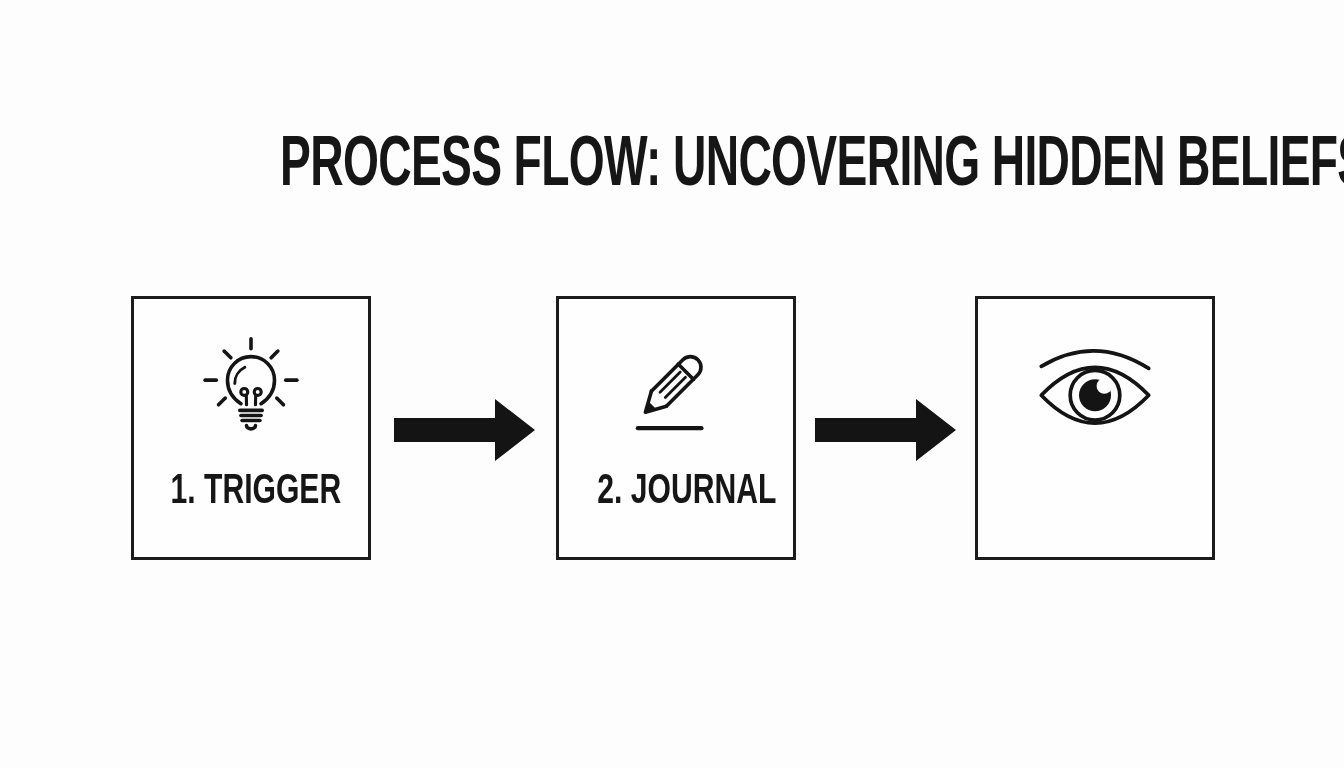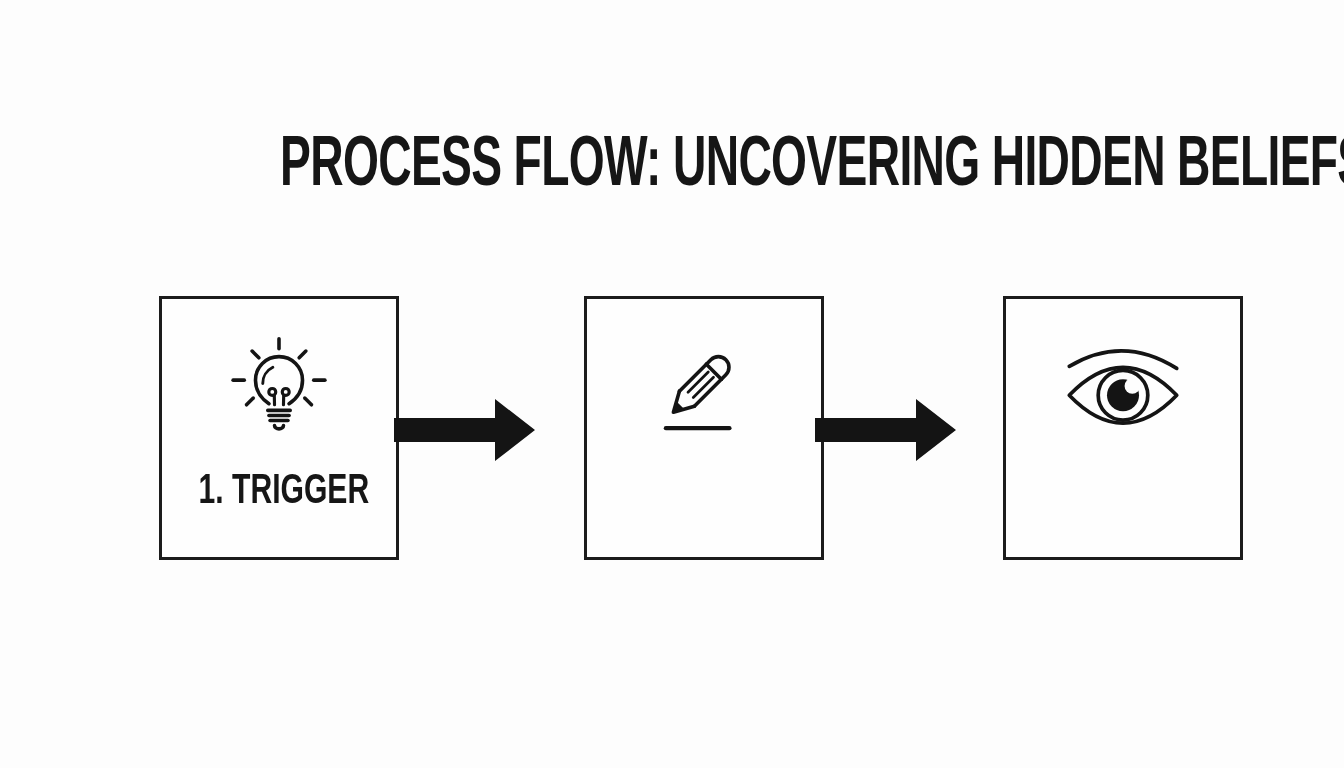--- a/index.html
+++ b/index.html
@@ -30,21 +30,20 @@
     transform-origin: 50% 50%;
   }
   .box {
     position: absolute;
     top: 296px;
     width: 240px;
     height: 264px;
     box-sizing: border-box;
     border: 3px solid #1c1c1c;
     background: #fefefe;
-    margin-left: 28px;
   }
   .box-1 { left: 131px; }
   .box-2 { left: 556px; }
   .box-3 { left: 975px; }
   .icon-wrap {
     position: absolute;
     left: 0;
     width: 100%;
     display: flex;
     justify-content: center;
@@ -144,20 +143,23 @@
             <path d="M33,45.5 H60" stroke-width="2.6"></path>
 
             <path d="M28,32 L10,42 L28,52"></path>
             <path d="M10,42 L18.5,37.3 L18.5,46.7 Z" fill="#141414" stroke-width="1.5"></path>
           </g>
 
           <path d="M14,84 H74" stroke-width="4"></path>
         </g>
       </svg>
     </div>
+    <div class="step-label">
+      <span class="condensed">2. JOURNAL</span>
+    </div>
   </div>
 
   <div class="arrow arrow-2">
     <svg width="142" height="68" viewBox="0 0 142 68">
       <polygon points="0,22 101,22 101,3 141,34 101,65 101,46 0,46" fill="#141414"></polygon>
     </svg>
   </div>
 
   <div class="box box-3">
     <div class="icon-wrap eye">

